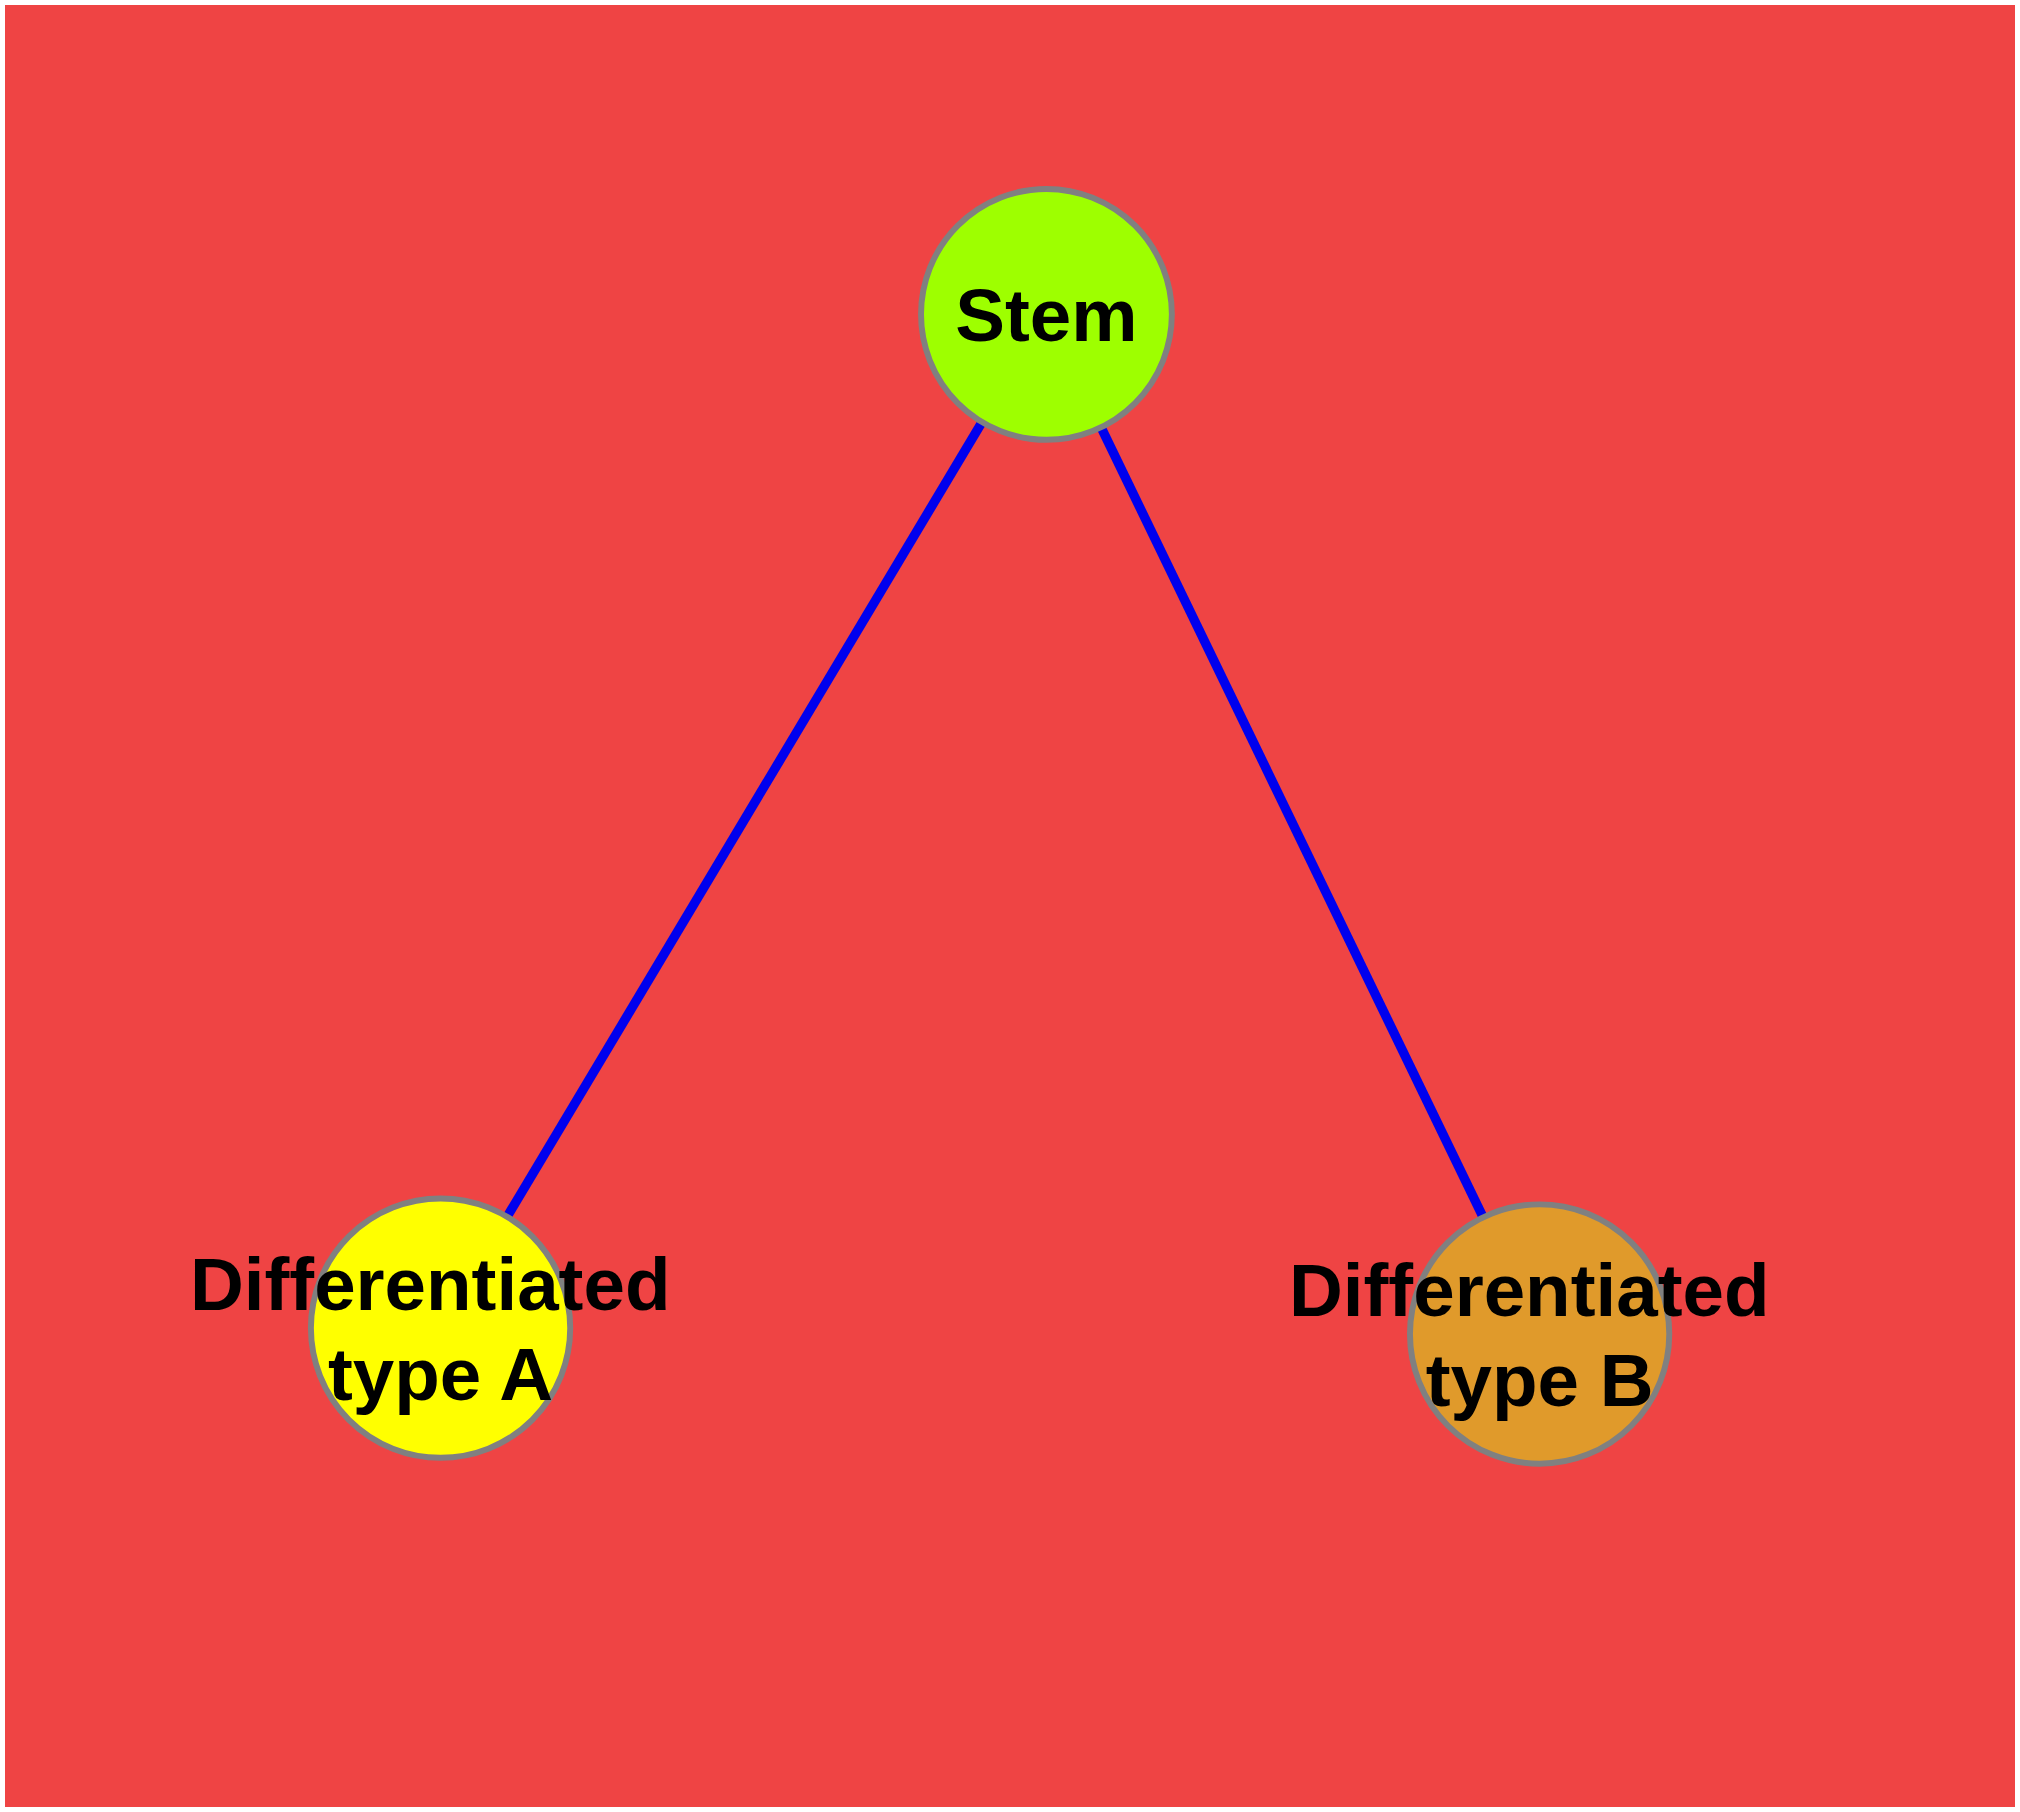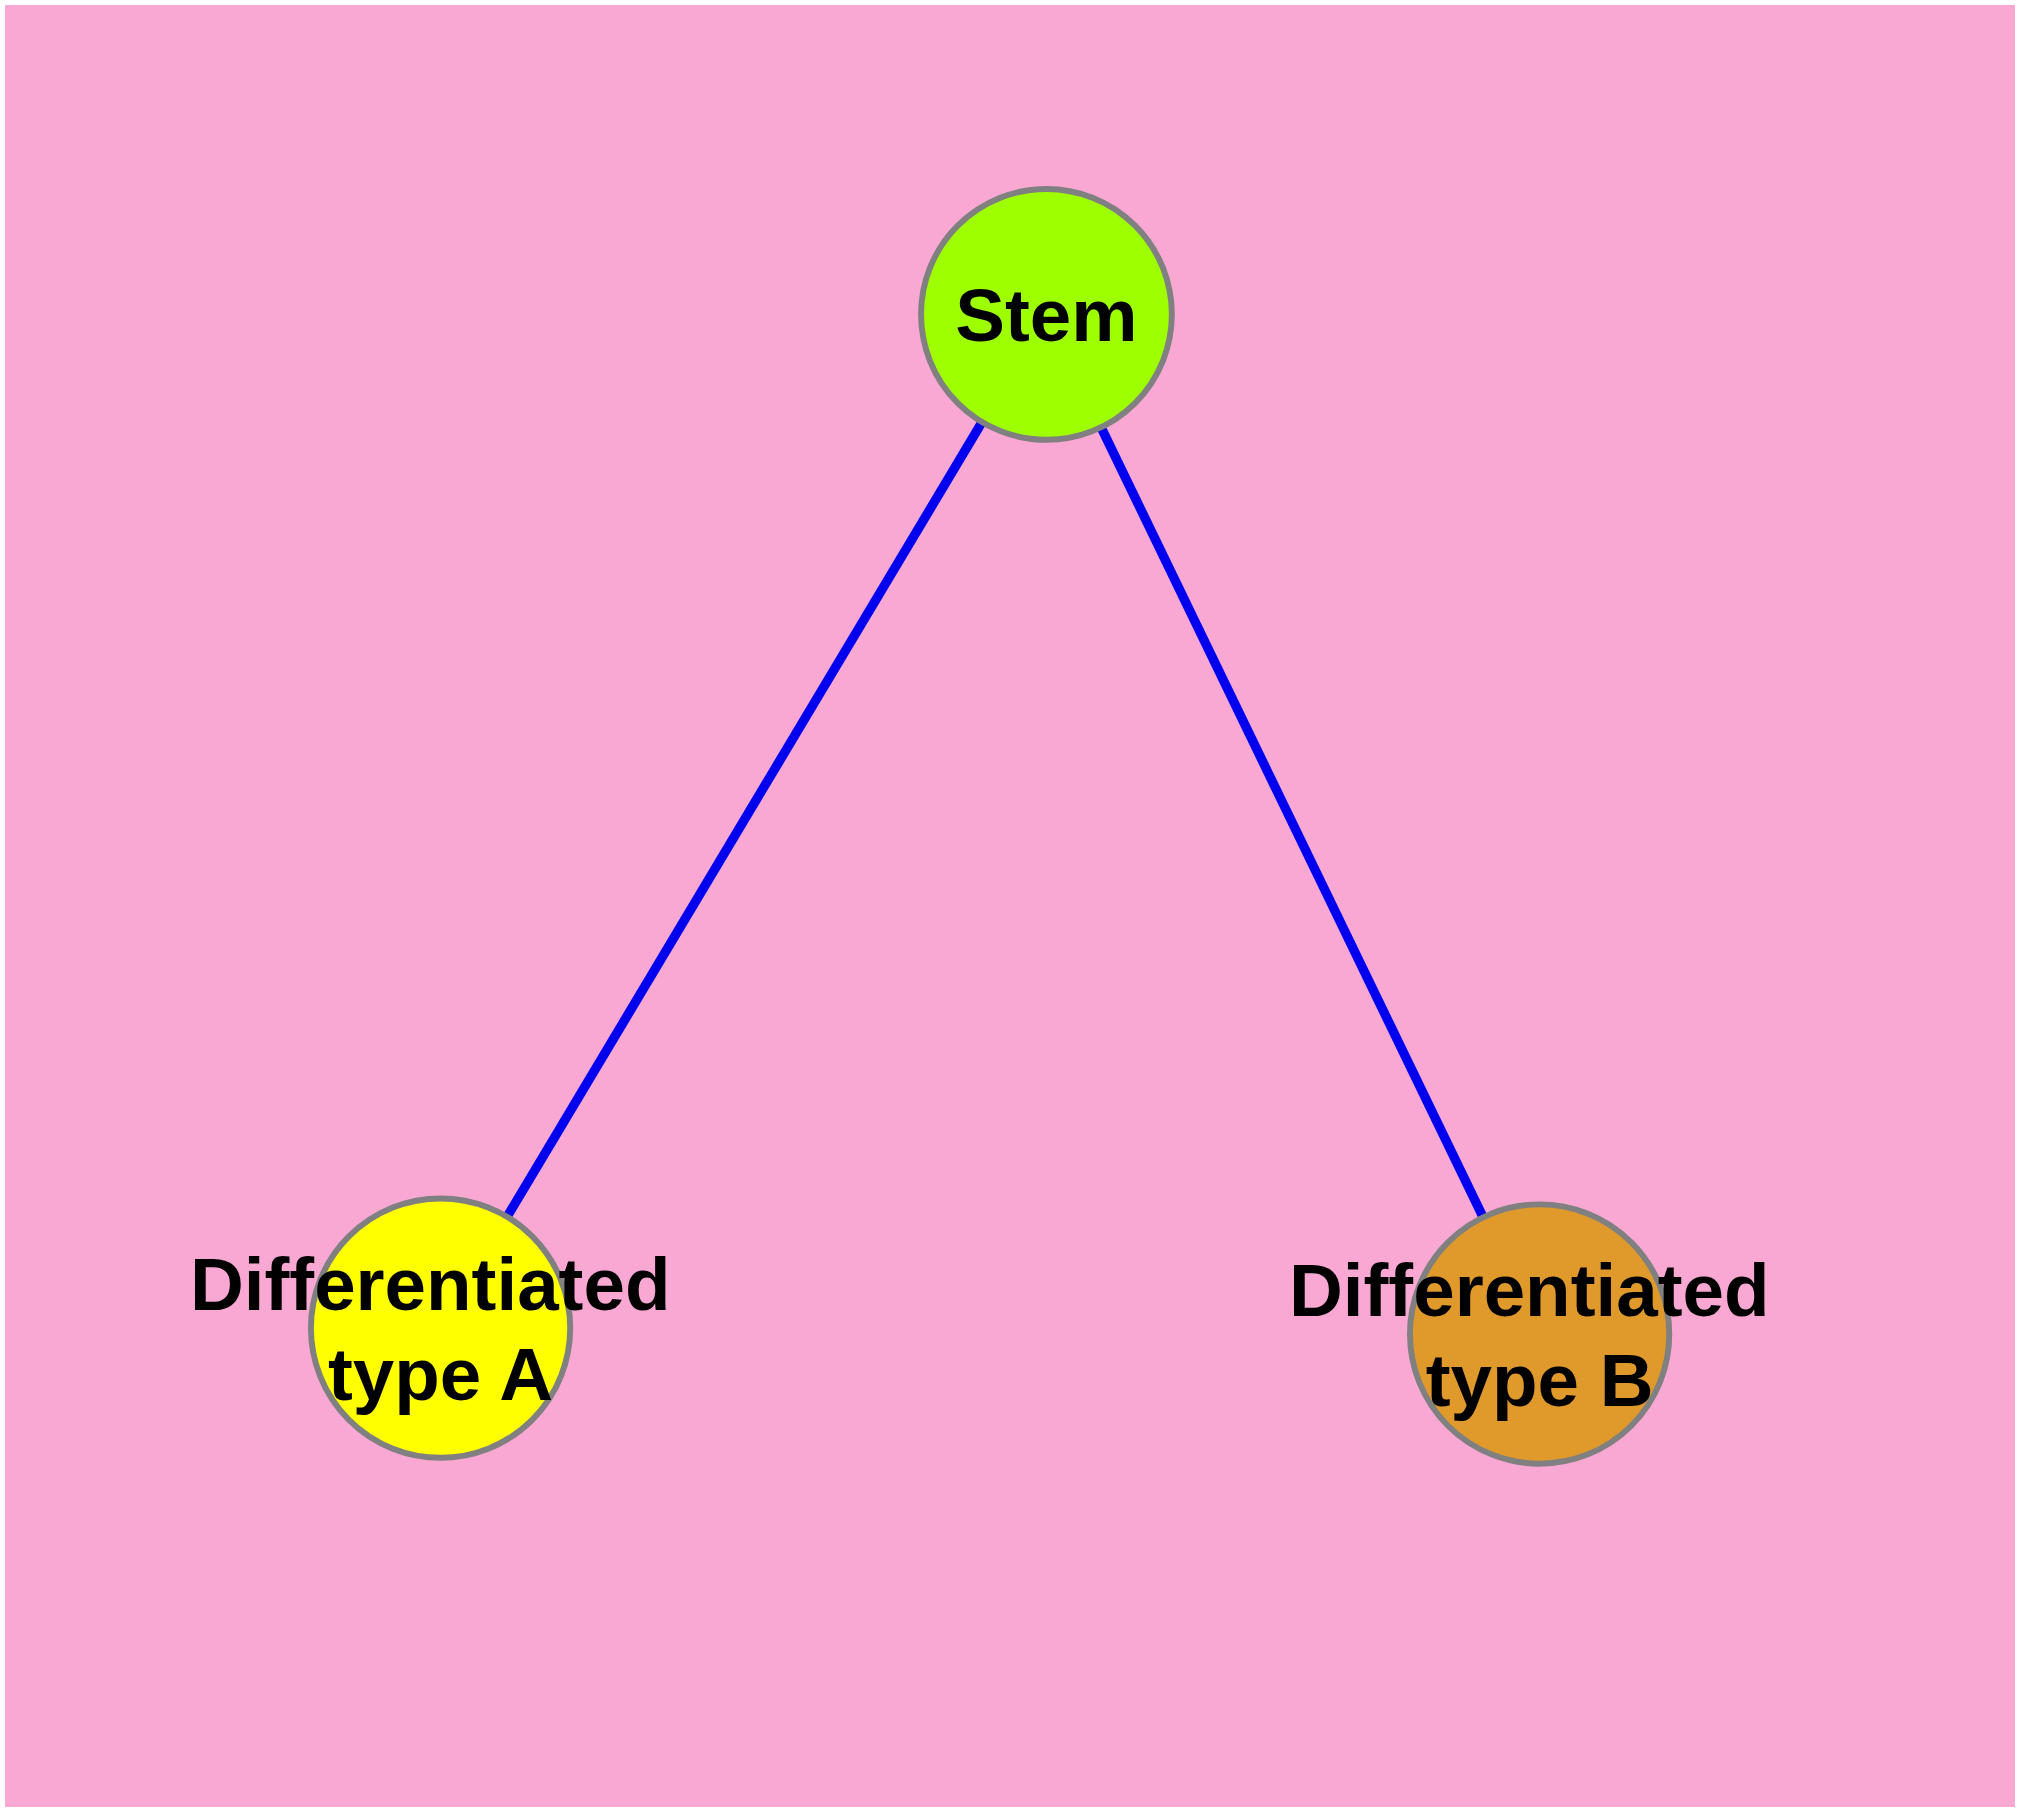--- a/index.html
+++ b/index.html
@@ -14,21 +14,21 @@
     background: #ffffff;
     overflow: hidden;
     font-family: "Liberation Sans", sans-serif;
   }
   #plot-area {
     position: absolute;
     left: 5.1px;
     top: 5.1px;
     width: 2010px;
     height: 1802px;
-    background: #f9a8d4;
+    background: #ef4444;
   }
   #graph-svg {
     position: absolute;
     left: 0;
     top: 0;
     width: 100%;
     height: 100%;
     display: block;
   }
   .node-label {

